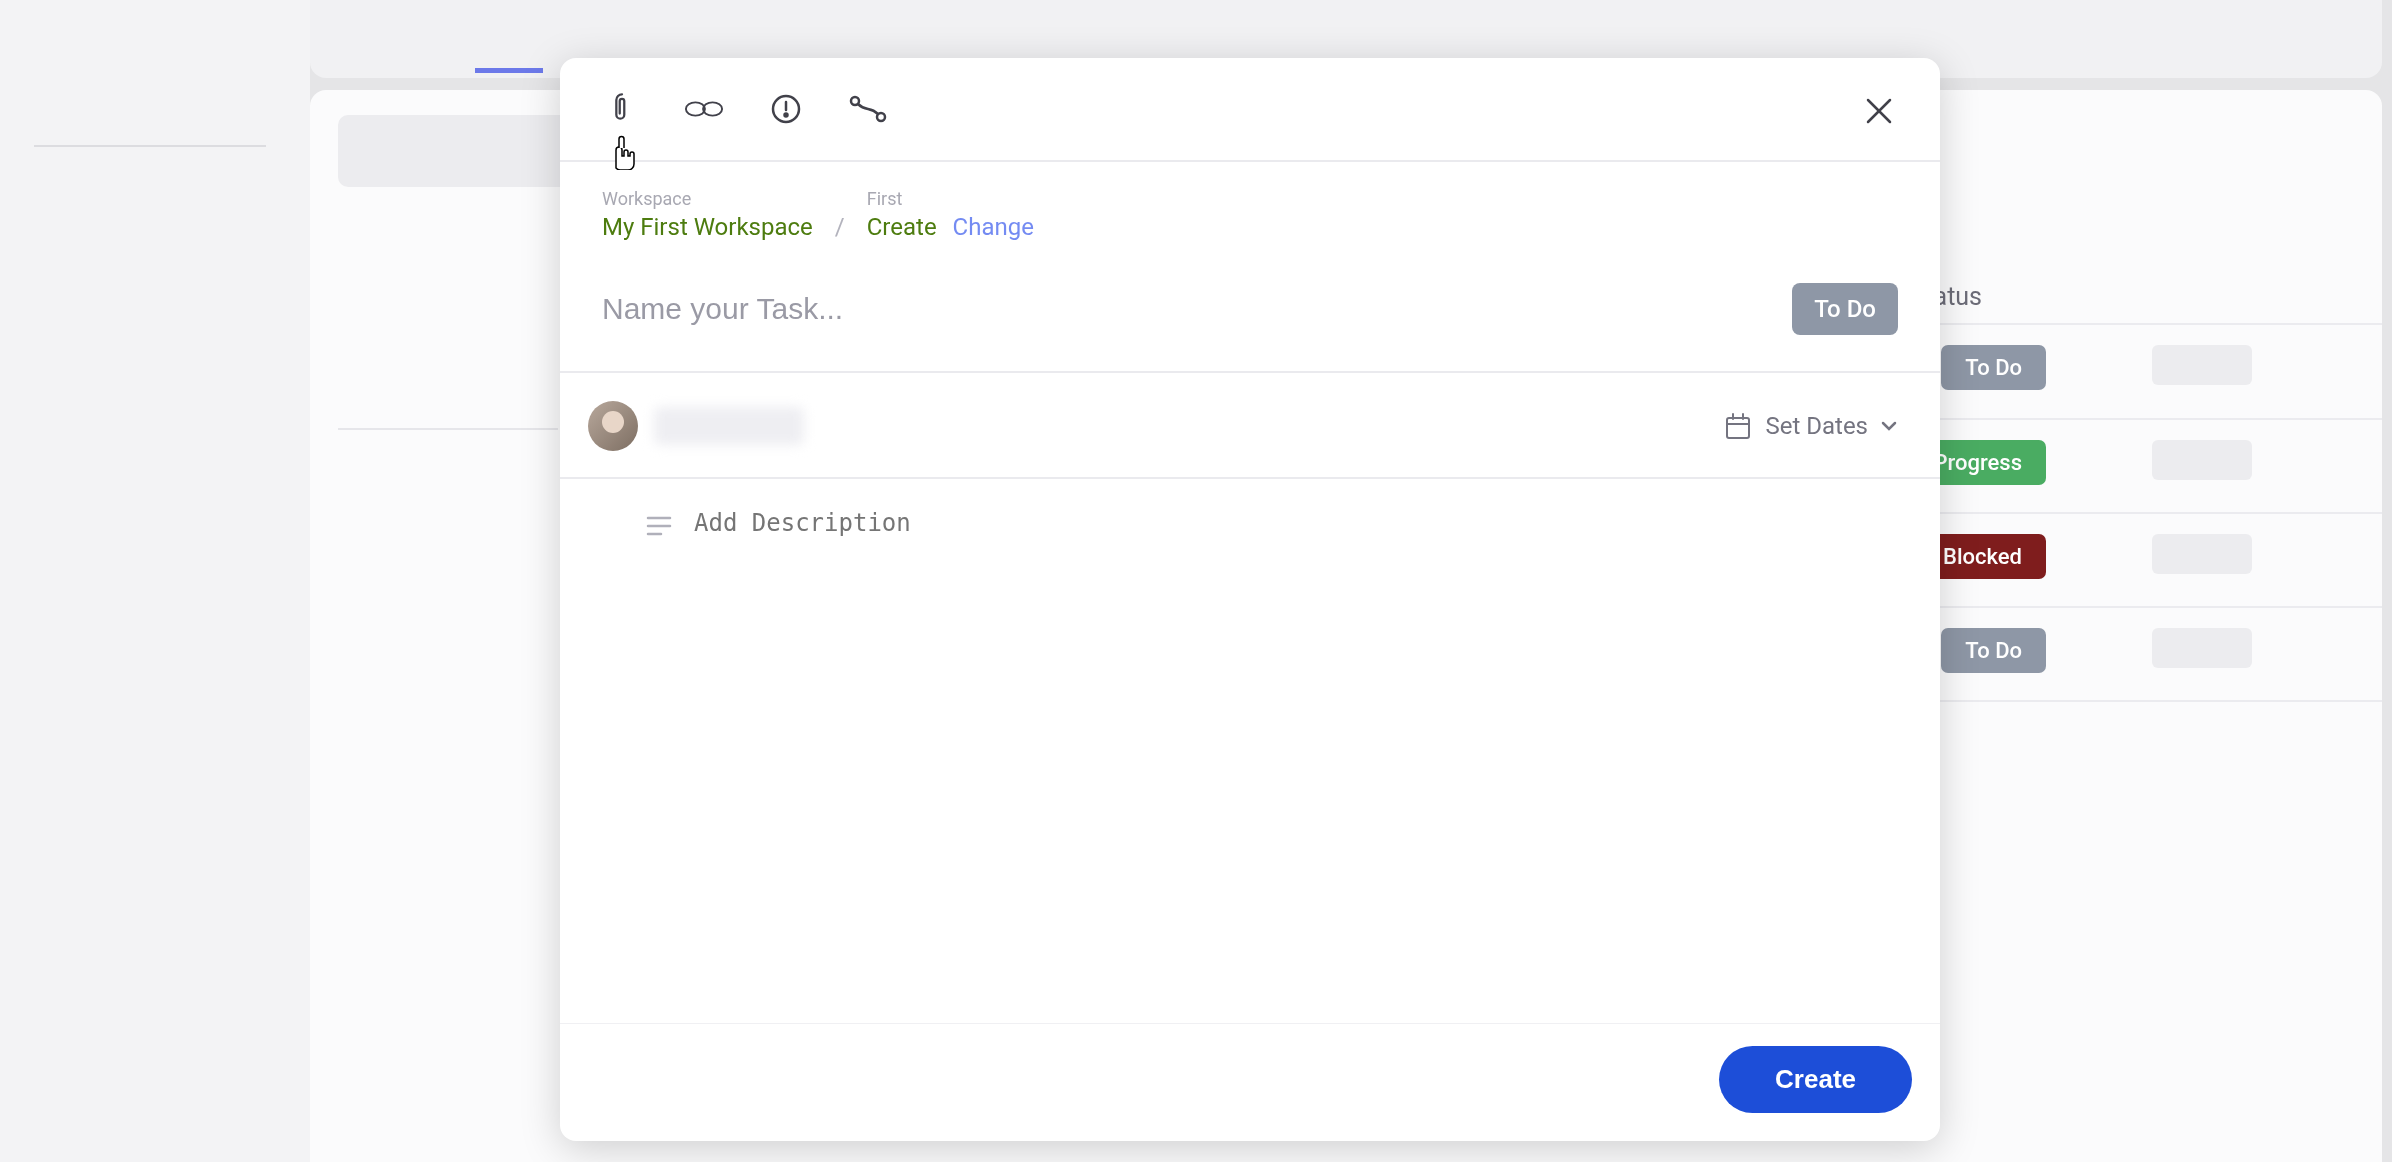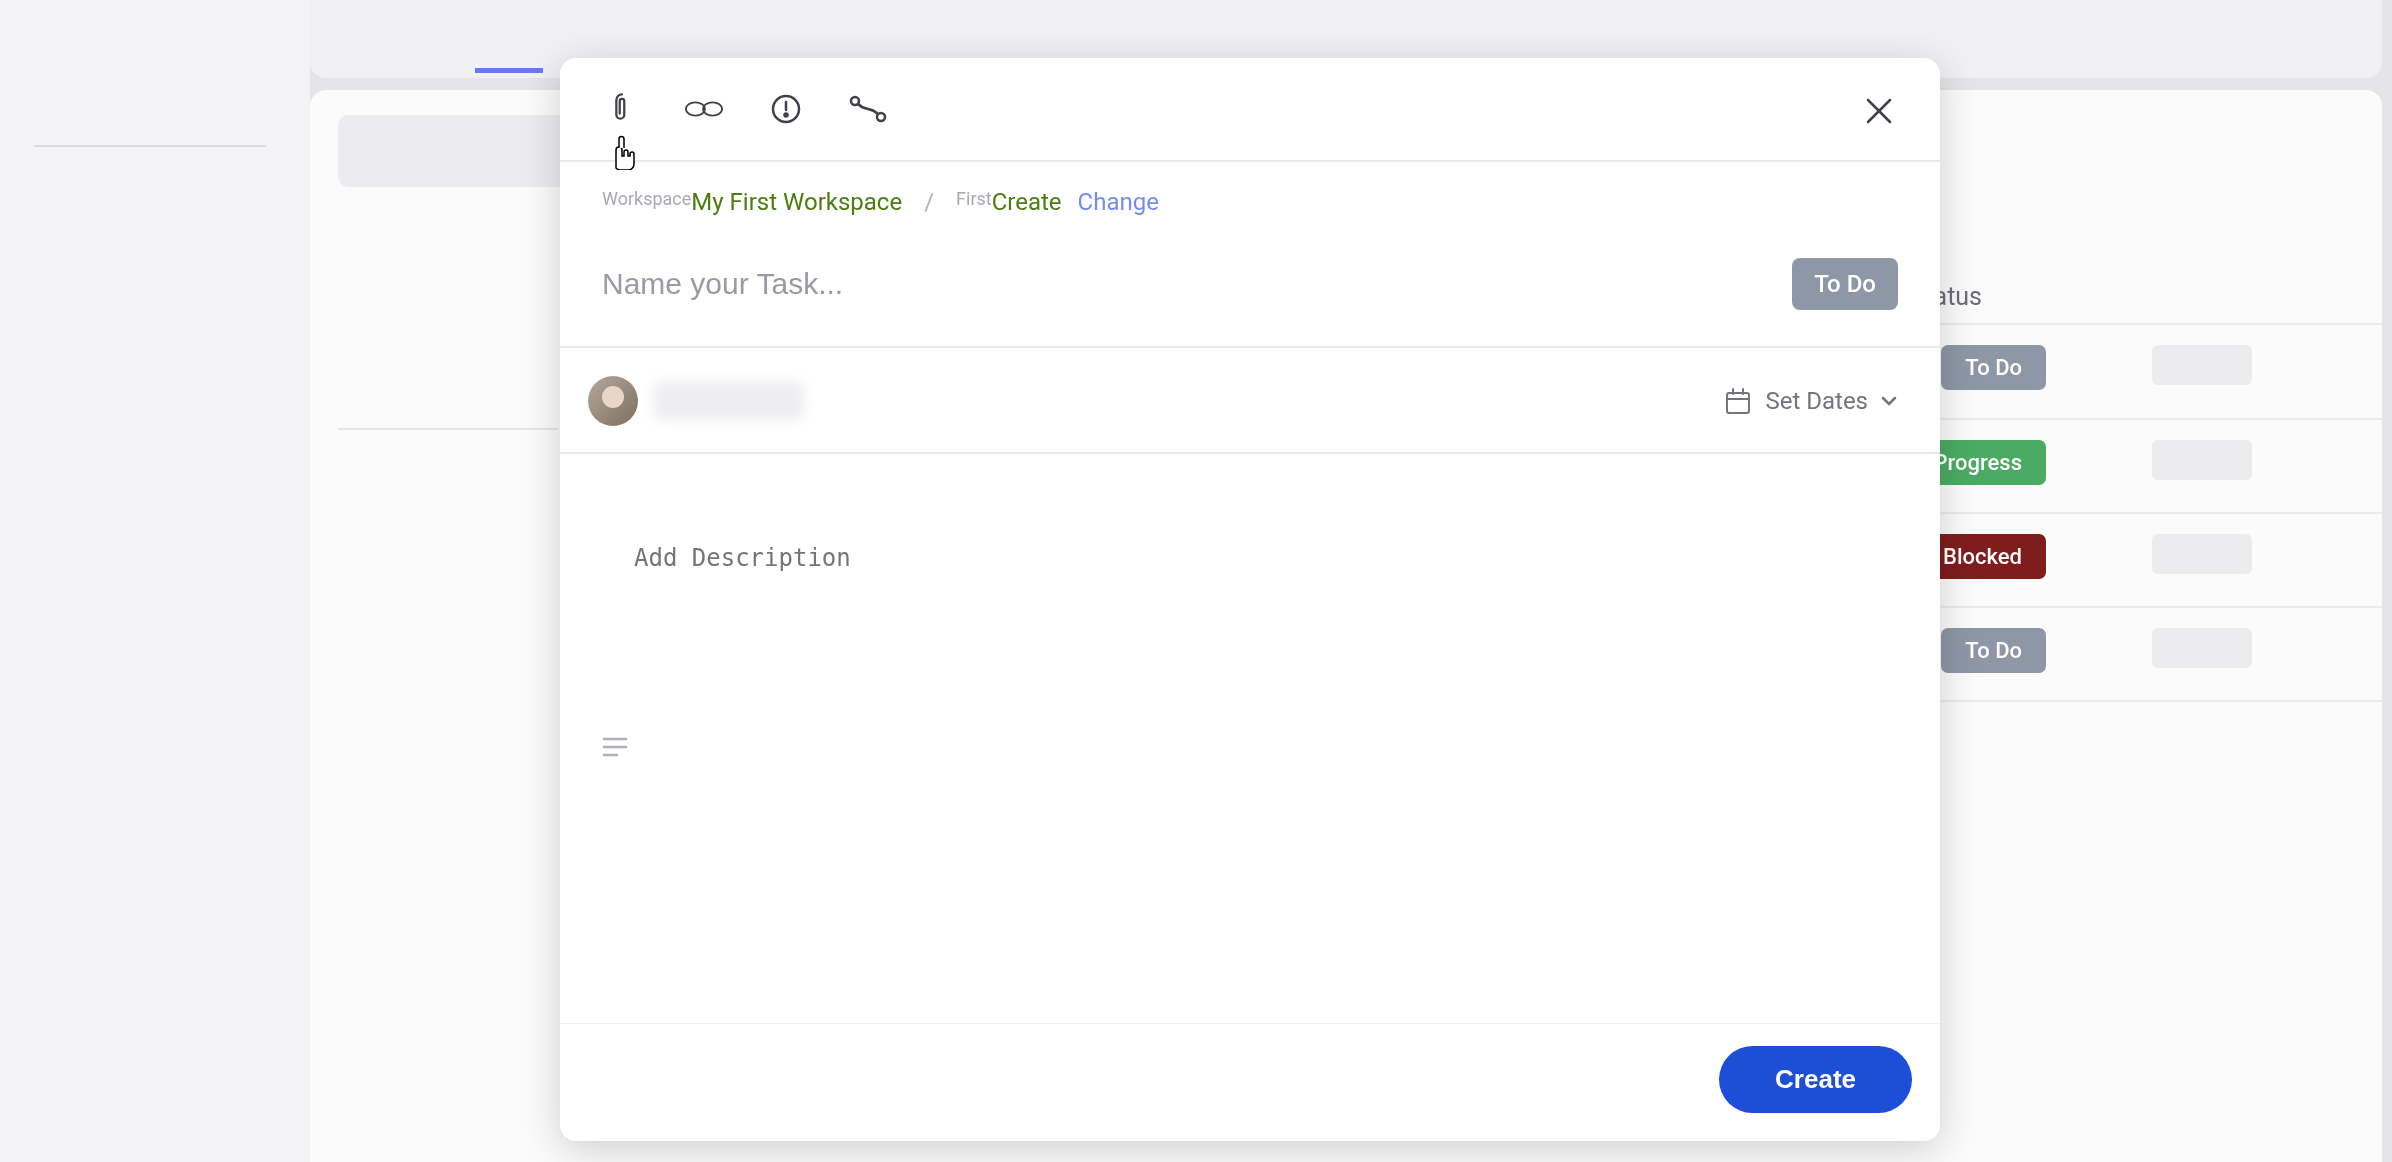--- a/index.html
+++ b/index.html
@@ -129,21 +129,21 @@
   cursor: pointer;
   color: #41414a;
 }
 
 .modal-breadcrumb {
   padding: 26px 42px 18px 42px;
   display: flex;
   align-items: flex-end;
   gap: 16px;
 }
-.bc-col { display: flex; flex-direction: row; }
+.bc-col { display: flex; flex-direction: column; }
 .bc-label { font-size: 18px; color: #a8a8b2; margin-bottom: 4px; }
 .bc-value { font-size: 24px; color: #4d7c0f; }
 .bc-sep { font-size: 24px; color: #b3b3bd; margin: 0 6px 0 6px; }
 .bc-change {
   font-size: 24px; color: #748bf2; cursor: pointer;
   padding-bottom: 0px;
 }
 
 .modal-titlebar {
   display: flex;
@@ -207,24 +207,25 @@
 .spacer { flex: 1; }
 .set-dates {
   display: flex; align-items: center; gap: 12px;
   cursor: pointer;
   color: #747480;
   font-size: 24px;
 }
 
 .modal-desc {
   display: flex;
-  align-items: center;
+  align-items: flex-start;
   padding: 30px 42px 20px 42px;
   flex: 1;
-  gap: 6px;
+  gap: 22px;
+  margin-left: 44px;
 }
 .desc-icon {
   margin-top: 6px;
   color: #b0b0ba;
 }
 .desc-text {
   font-size: 24px;
   color: #9a9aa5;
   flex: 1;
   border: none; outline: none;

